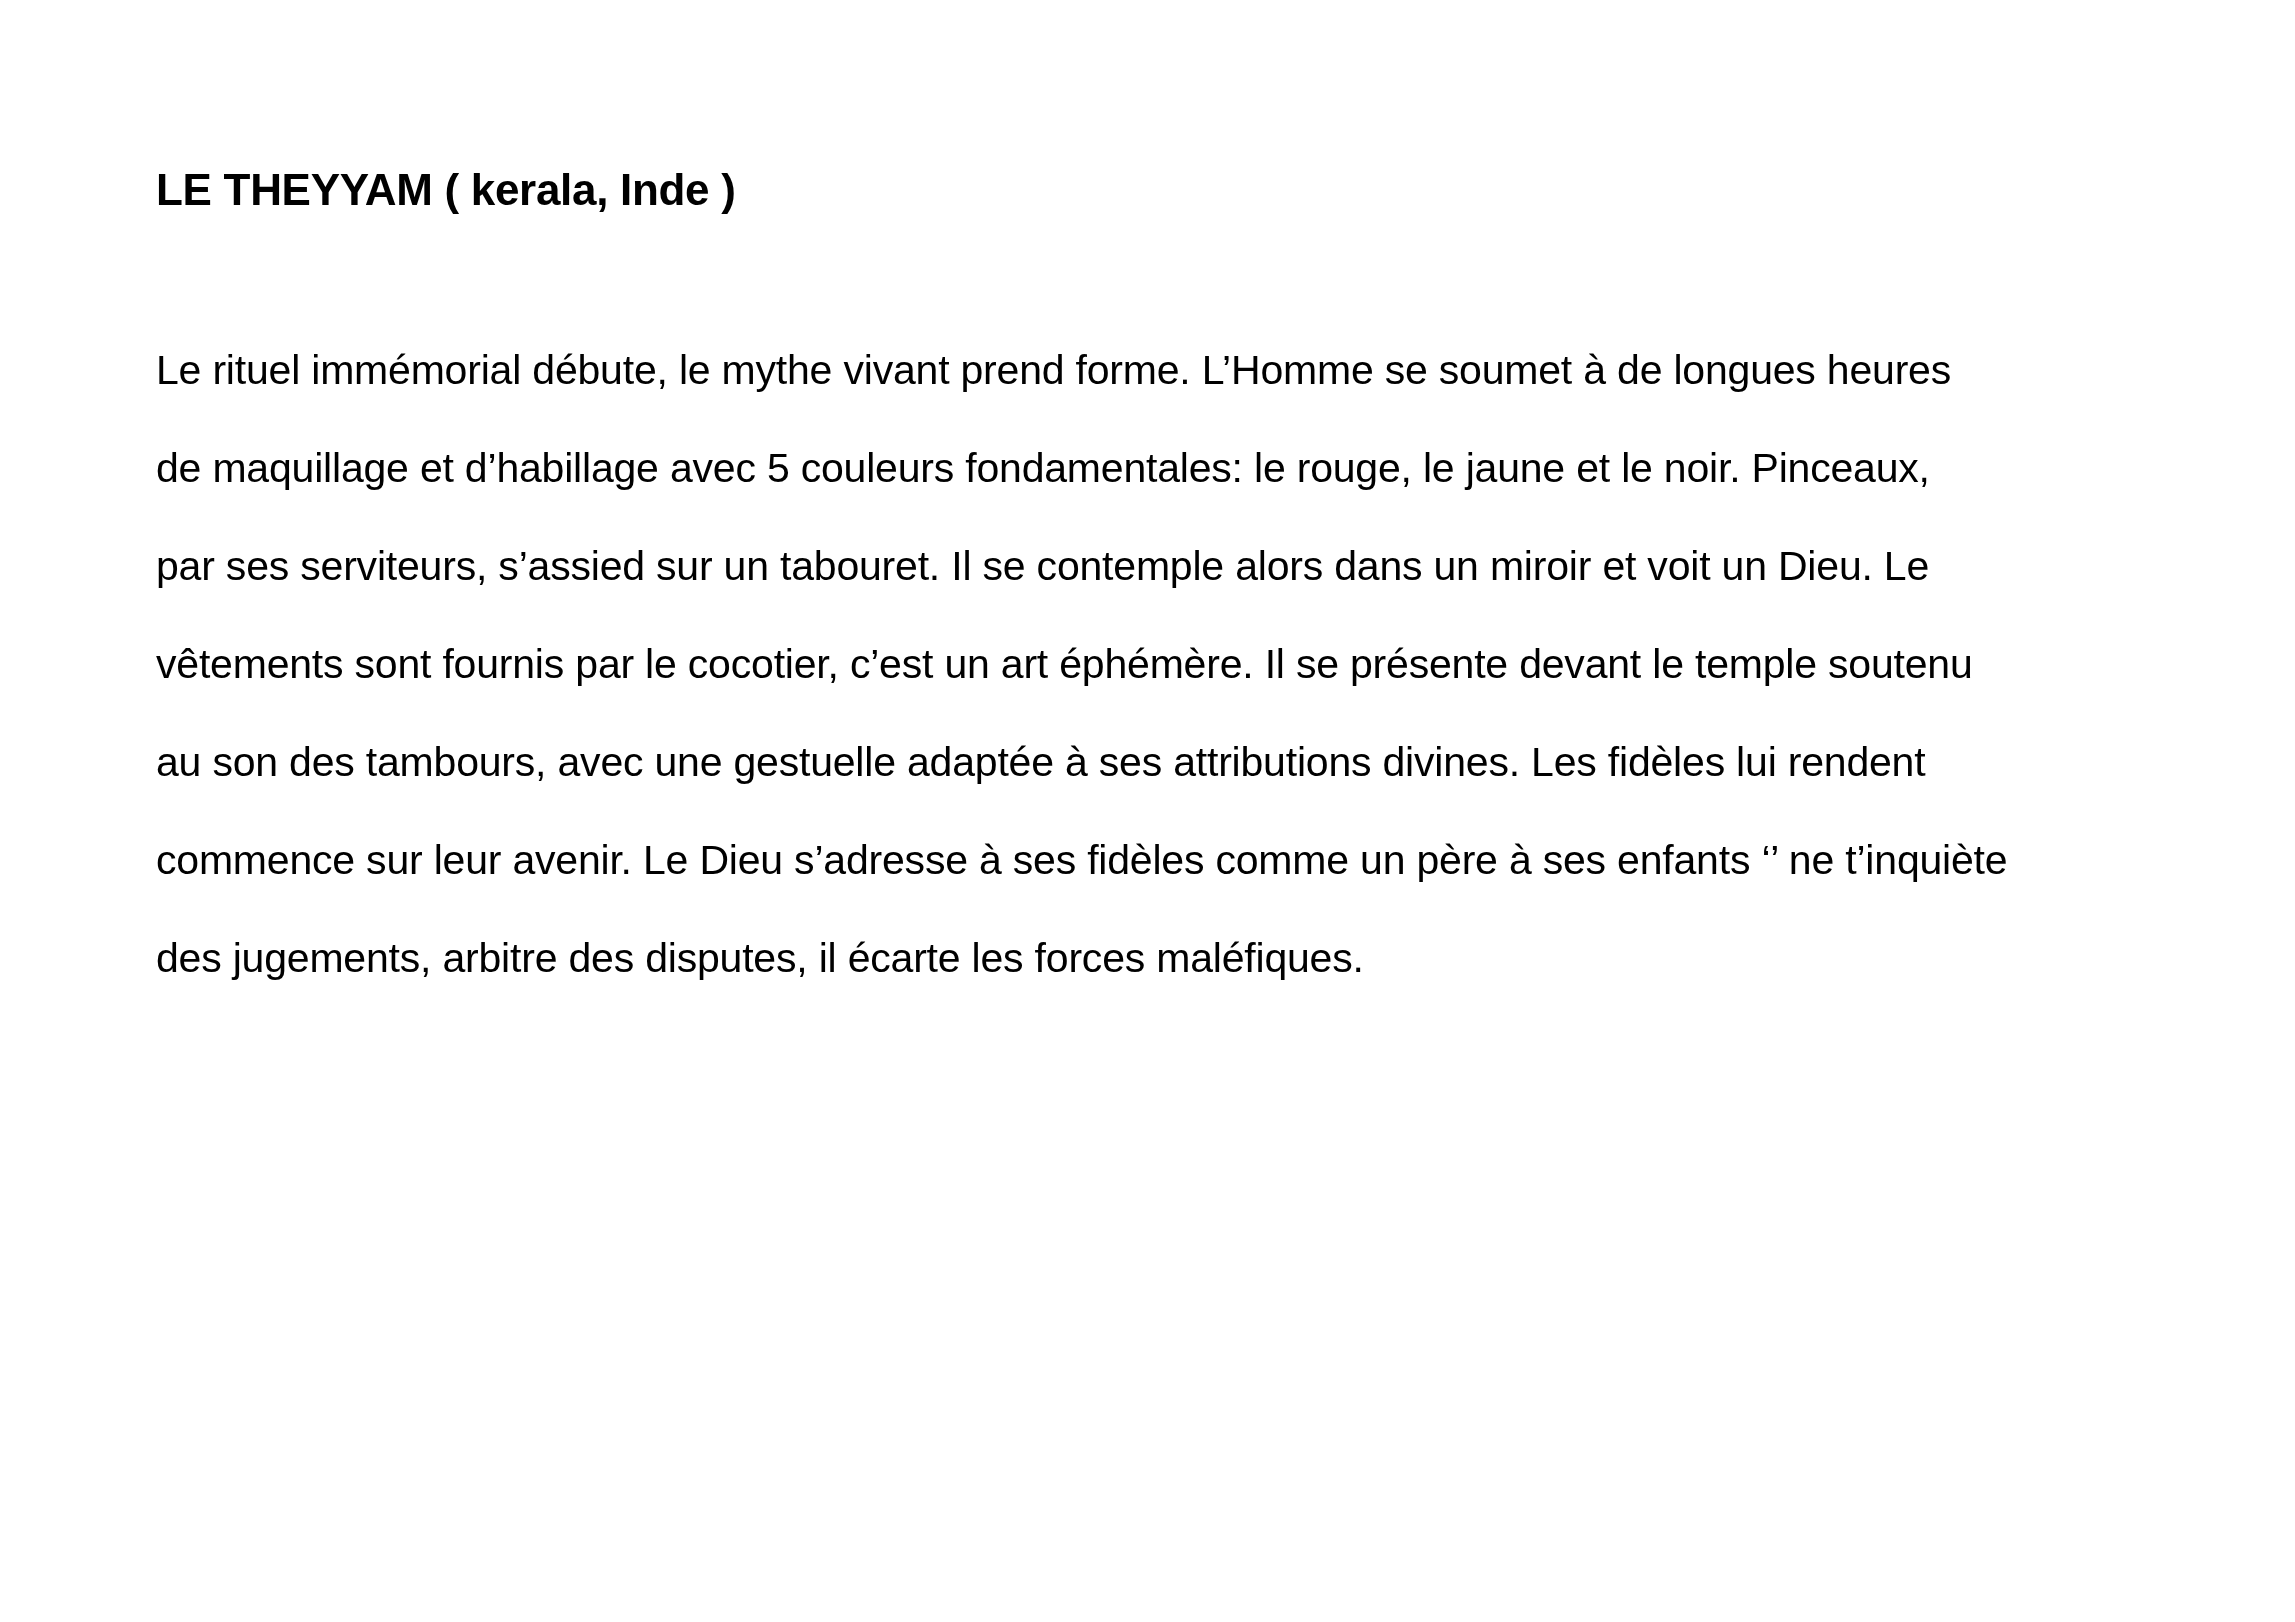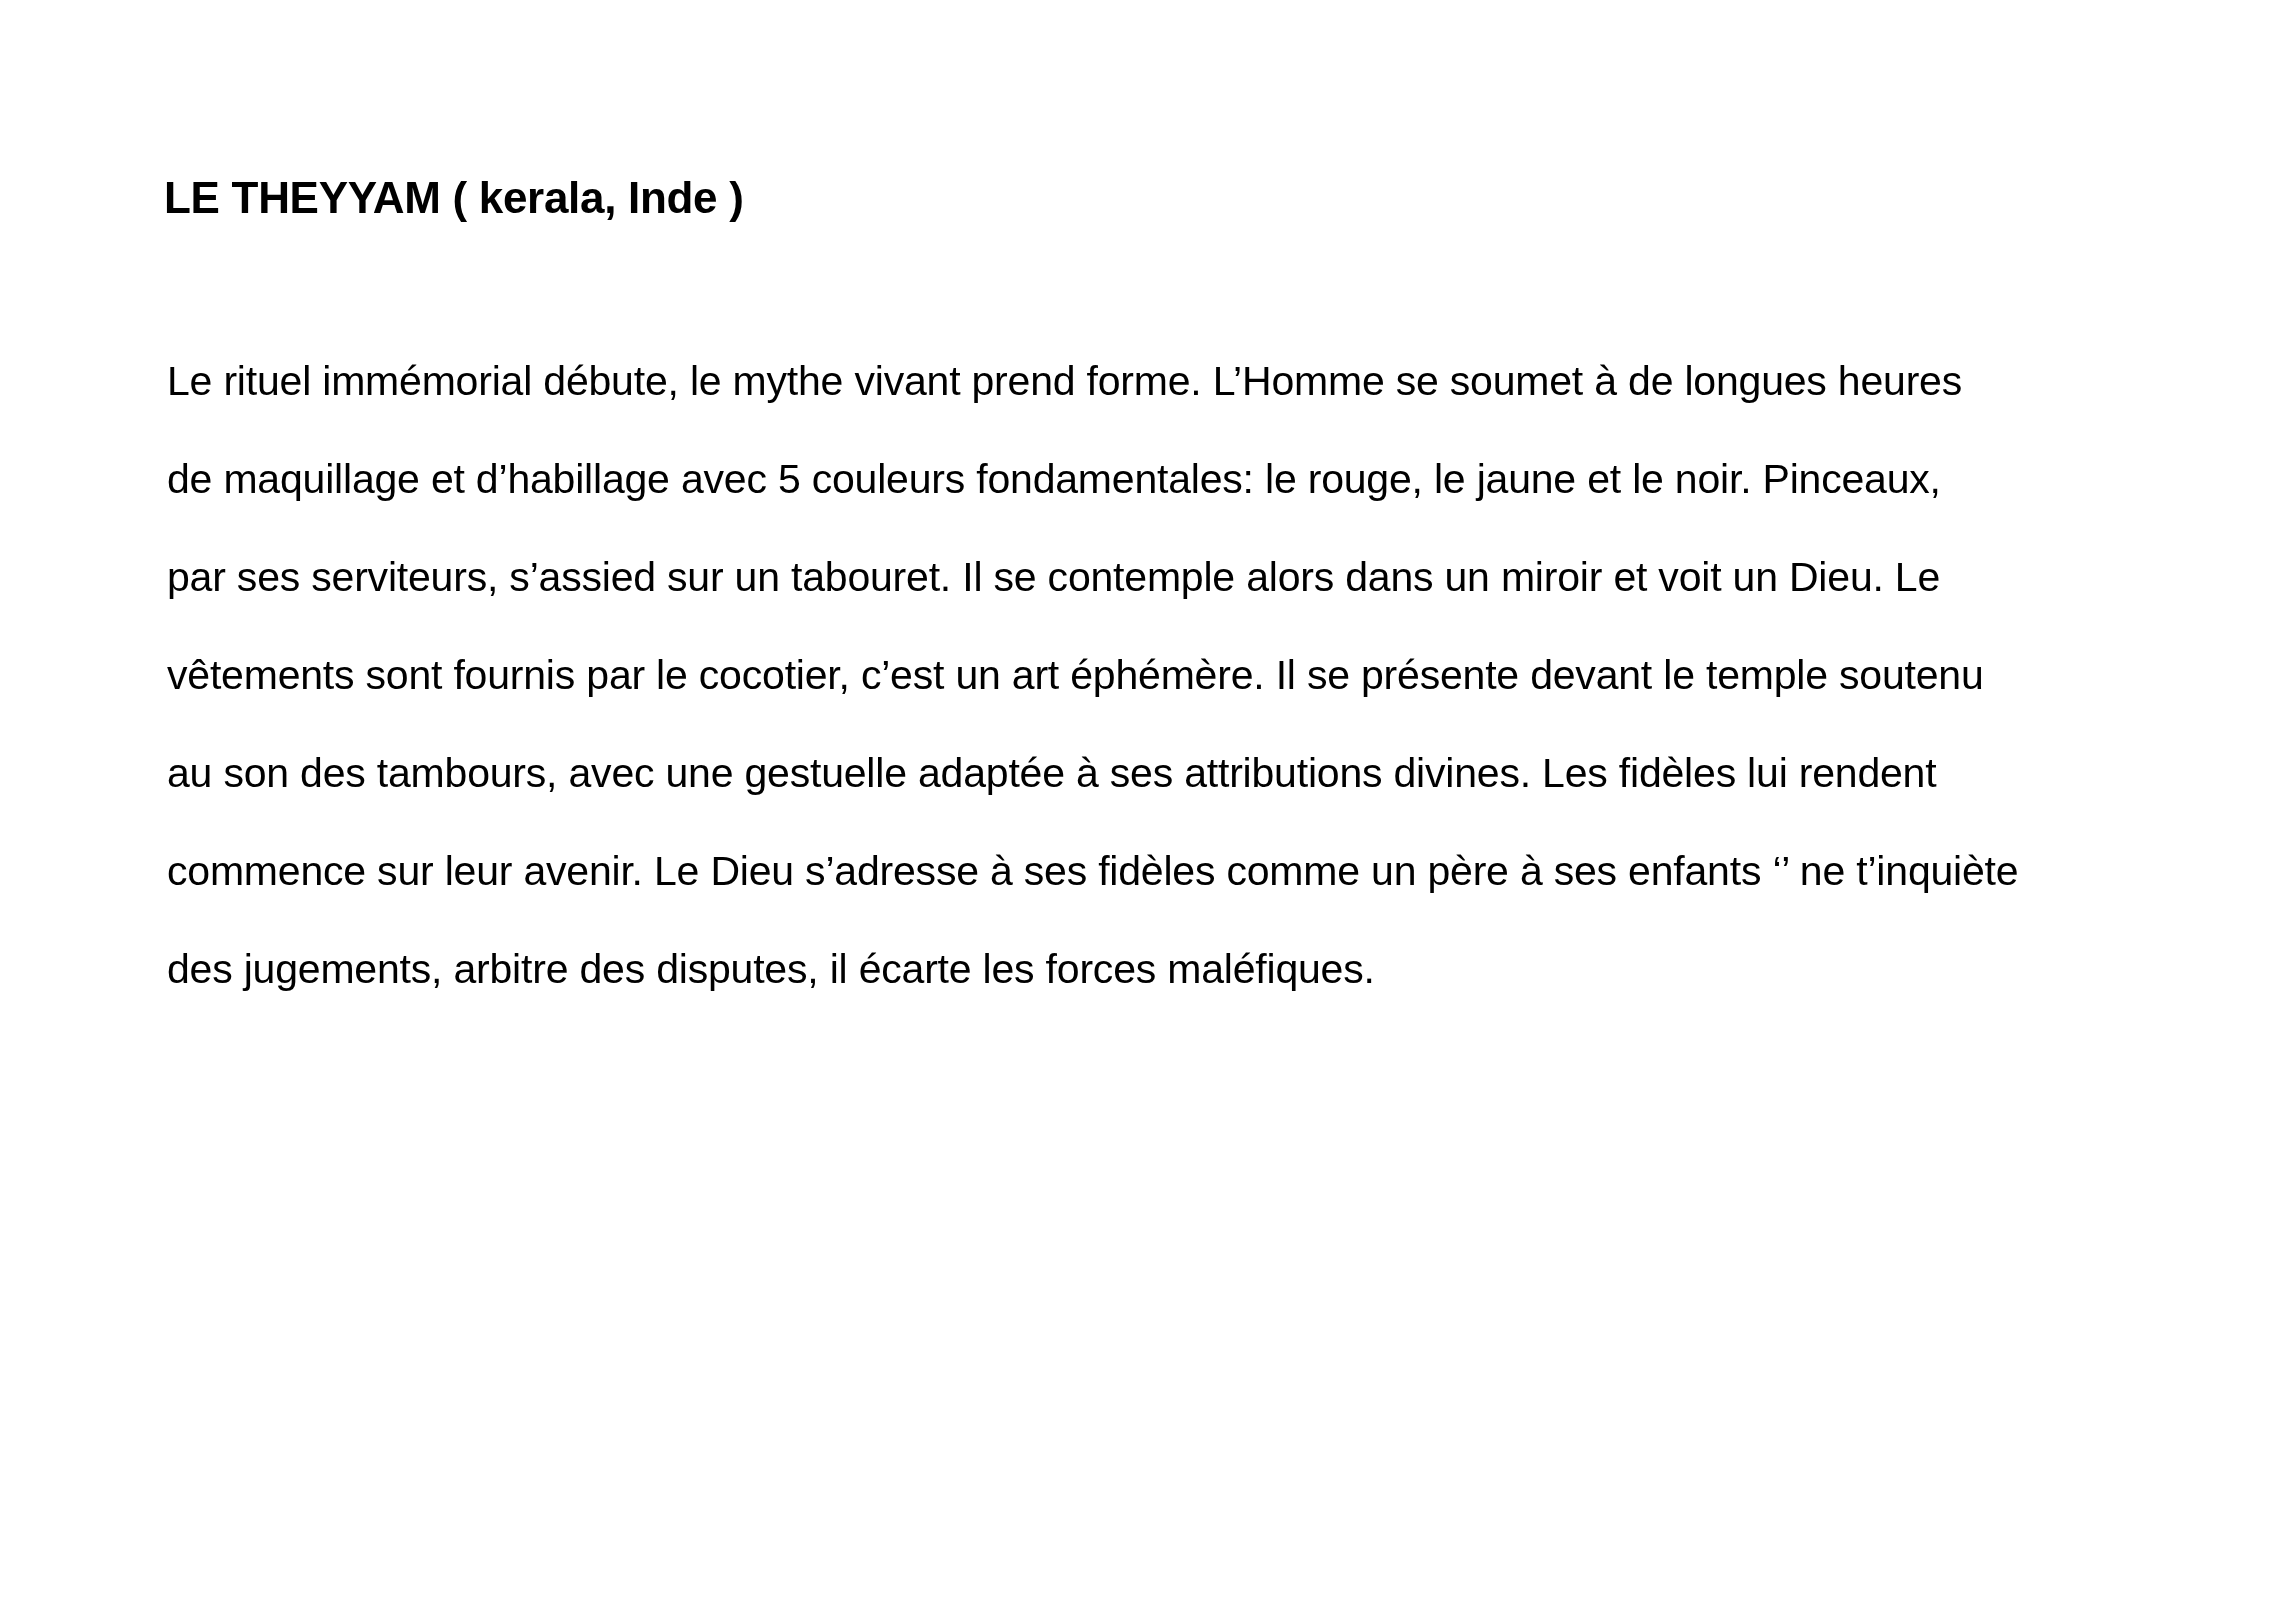--- a/index.html
+++ b/index.html
@@ -18,33 +18,33 @@
   .page {
     position: absolute;
     left: 0; top: 0;
     width: 2295px;
     height: 1622px;
   }
   .title {
     position: absolute;
     left: 156px;
     top: 162px;
-    margin: 8px;
+    margin: 0;
     font-size: 44px;
     font-weight: bold;
     line-height: 55px;
     white-space: nowrap;
     letter-spacing: -0.3px;
   }
   .body-text {
     position: absolute;
     left: 156px;
     top: 321px;
     width: 2029px;
-    margin: 11px;
+    margin: 0;
   }
   .line {
     display: block;
     font-size: 41px;
     line-height: 98px;
     height: 98px;
     white-space: nowrap;
     letter-spacing: -0.2px;
   }
 </style>

